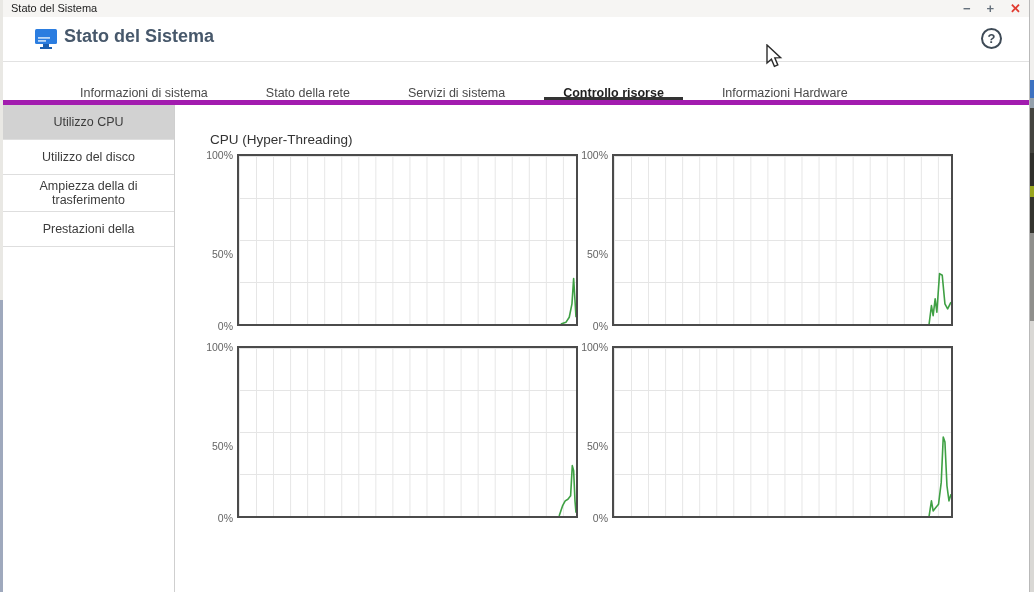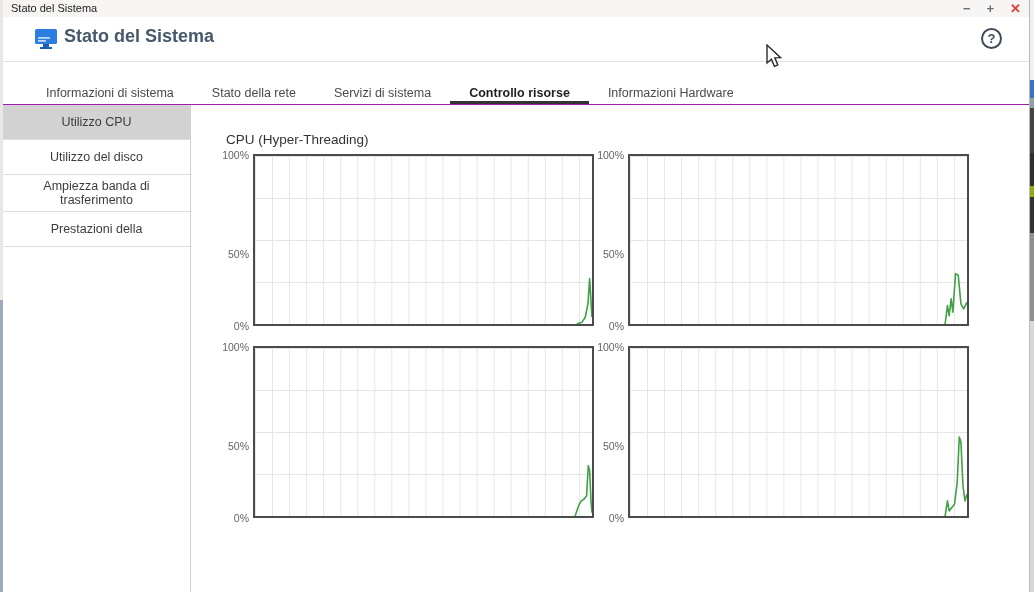--- a/index.html
+++ b/index.html
@@ -29,29 +29,29 @@
     border-bottom:1px solid #e2e2e2; }
   .app-icon { position:absolute; left:31px; top:11px; }
   .header-title { position:absolute; left:61px; top:9px; font-size:18px;
     font-weight:bold; color:#47586b; }
   .help-btn { position:absolute; right:27px; top:11px; width:21px; height:21px;
     border:2px solid #3e4a56; border-radius:50%; display:flex;
     align-items:center; justify-content:center; font-size:13px;
     font-weight:bold; color:#3e4a56; }
 
   .tab-spacer { height:22px; background:#fff; }
-  .tabbar { position:relative; height:21px; border-bottom:1px solid #a21caf;
-    display:flex; padding-left:24px; }
+  .tabbar { position:relative; height:21px; border-bottom:5px solid #a21caf;
+    display:flex; padding-left:58px;gap:20px; }
   .tab { padding:0 19px; font-size:12.5px; color:#4a4a4a; line-height:18px;
     cursor:pointer; white-space:nowrap; }
   .tab.active { color:#1f1f1f; font-weight:bold;
     border-bottom:3px solid #333333; }
 
   .main { position:relative; height:488px; display:flex; }
-  .sidebar { width:188px; border-right:1px solid #cfcfcf; background:#fff; }
+  .sidebar { width:172px; border-right:1px solid #cfcfcf; background:#fff; }
   .side-item { min-height:35px; display:flex; align-items:center;
     justify-content:center; text-align:center; font-size:12.5px; color:#3c3c3c;
     border-bottom:1px solid #dedede; padding:4px 12px; cursor:pointer; }
   .side-item.selected { background:#d2d2d2; }
 
   .content { position:relative; flex:1; background:#fff; }
   .section-title { position:absolute; left:35px; top:27px; font-size:13.5px;
     color:#333; }
 
   .chart { position:absolute; }
@@ -122,21 +122,21 @@
       <div class="tab">Stato della rete</div>
       <div class="tab">Servizi di sistema</div>
       <div class="tab active">Controllo risorse</div>
       <div class="tab">Informazioni Hardware</div>
     </div>
 
     <div class="main">
       <aside class="sidebar">
         <div class="side-item selected">Utilizzo CPU</div>
         <div class="side-item">Utilizzo del disco</div>
-        <div class="side-item">Ampiezza banda di trasferimento</div>
+        <div class="side-item">Ampiezza della di trasferimento</div>
         <div class="side-item">Prestazioni della</div>
       </aside>
 
       <section class="content">
         <div class="section-title">CPU (Hyper-Threading)</div>
 
         <div class="chart" style="left:62px; top:49px;">
           <span class="ylab t">100%</span>
           <span class="ylab m">50%</span>
           <span class="ylab b">0%</span>

